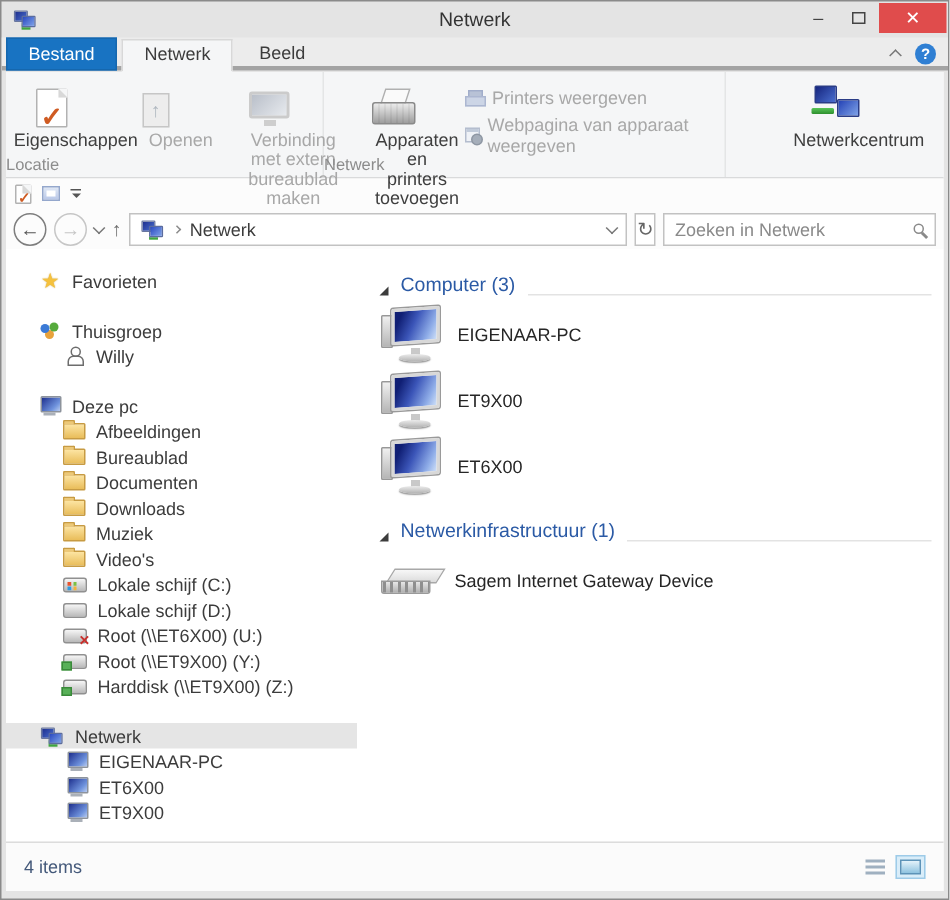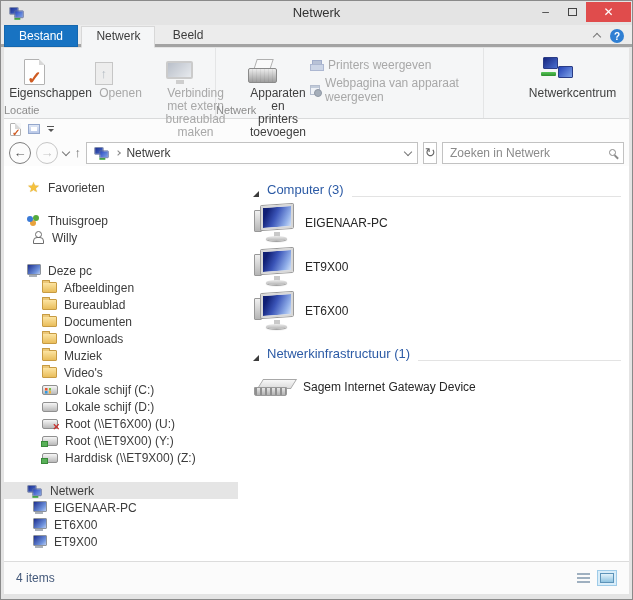--- a/index.html
+++ b/index.html
@@ -73,21 +73,21 @@
   .searchbox input::placeholder{ color:#8a8a8a; }
   .ic-search{ width:7px; height:7px; border:1.5px solid #8a8a8a; border-radius:50%; position:relative; flex:0 0 auto; }
   .ic-search::after{ content:""; position:absolute; width:5px; height:1.5px; background:#8a8a8a;
     transform:rotate(45deg); right:-4px; bottom:-2px; }
 
   
   .content{ flex:1; display:flex; overflow:hidden; background:#fff; }
   .sidebar{ width:234px; flex:0 0 234px; padding-top:13px; overflow:hidden; }
   .srow{ height:17px; display:flex; align-items:center; gap:7px; padding-left:22px; white-space:nowrap; }
   .srow.child{ padding-left:38px; }
-  .srow.child1{ padding-left:28px; }
+  .srow.child1{ padding-left:40px; }
   .srow.sel{ background:#e5e5e5; }
   .sgap{ height:16px; }
 
   .main{ flex:1; padding:11px 8px 0 15px; overflow:hidden; }
   .ghead{ display:flex; align-items:flex-end; height:20px; margin-bottom:4px; }
   .tri{ width:0; height:0; border-bottom:6px solid #3c3c3c; border-left:6px solid transparent; margin-right:8px; }
   .gtitle{ color:#2b5aa5; font-size:13px; }
   .gline{ flex:1; height:1px; background:#e3e3e3; margin-left:8px; }
   .item{ display:flex; align-items:center; gap:9px; height:44px; padding-left:1px; }
   .item .ilabel{ font-size:12px; color:#262626; }

